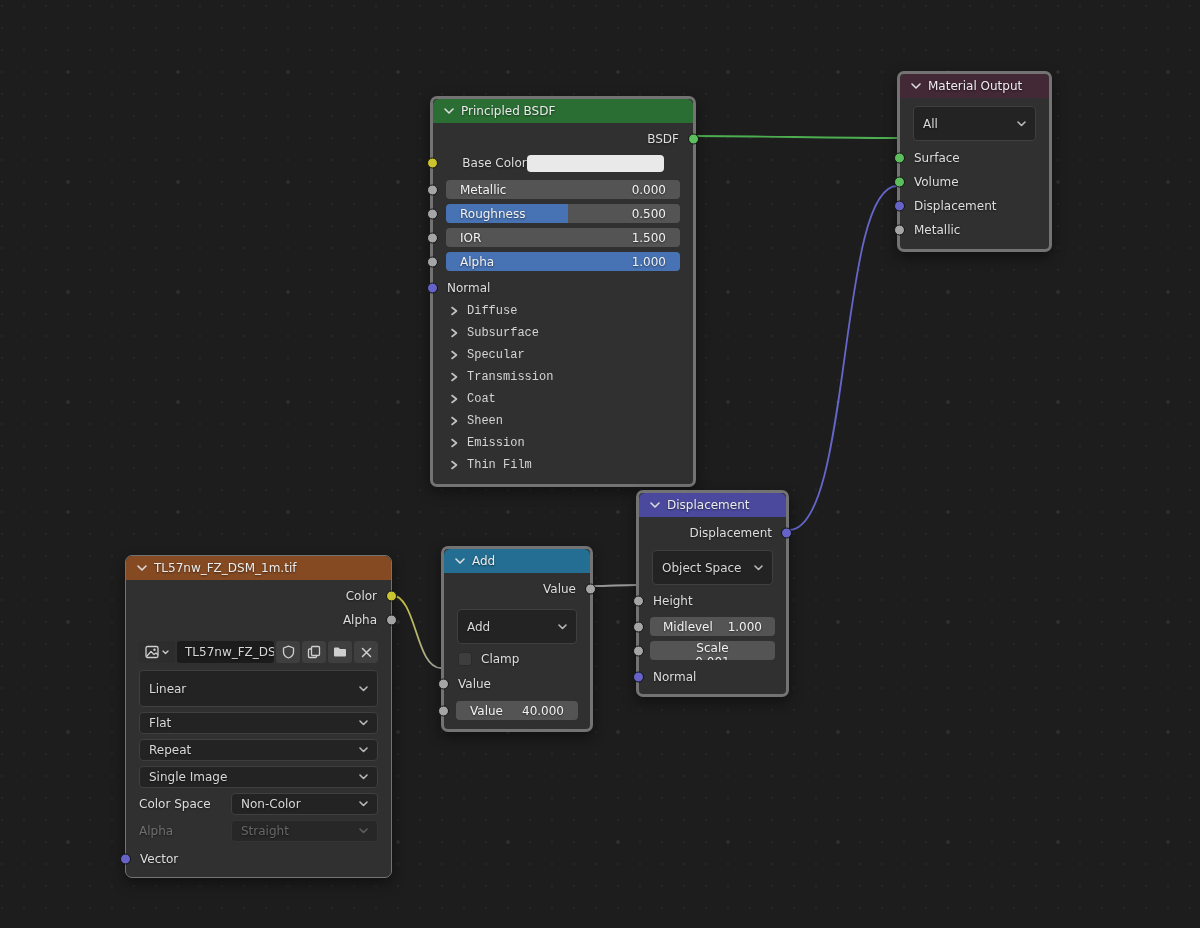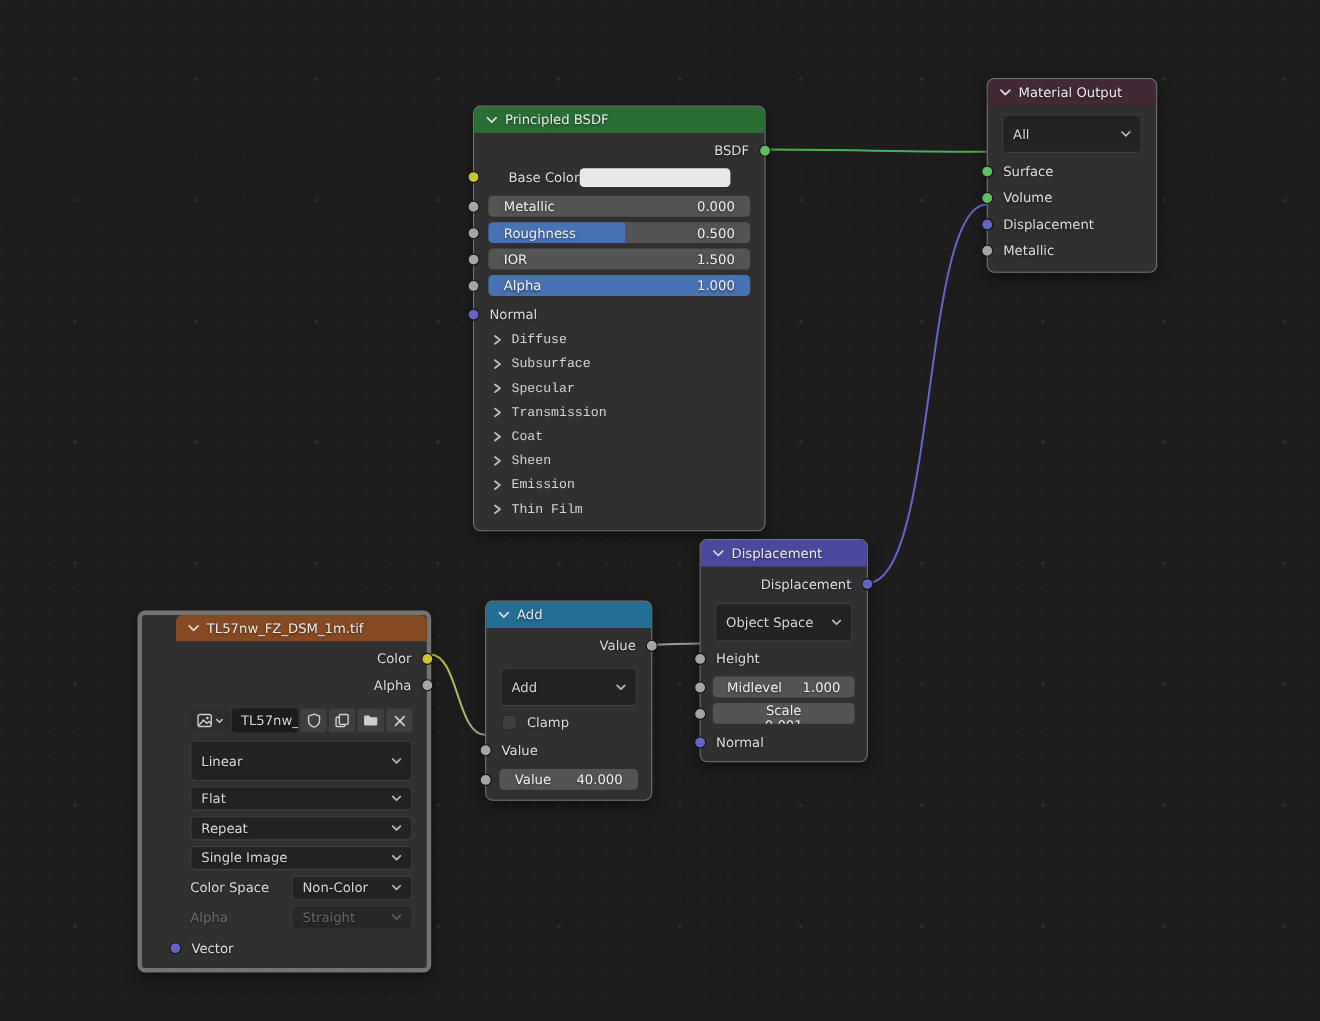--- a/index.html
+++ b/index.html
@@ -10,25 +10,25 @@
     background-image:
       radial-gradient(circle,#2e2e2e 1.7px,transparent 1.8px),
       radial-gradient(circle,#262626 1.1px,transparent 1.2px);
     background-size:110px 110px,22px 22px;
     background-position:13px 17px,13px 17px;
   }
   #wires{position:absolute;left:0;top:0;z-index:1;pointer-events:none;}
   #wires path{fill:none;stroke-width:1.8px;}
   .node{
     position:absolute;z-index:2;background:var(--node-body,#303030);
-    border-radius:7px;border:1px solid #737373;
+    border-radius:7px;border:3px solid #737373;
     box-shadow:0 5px 14px rgba(0,0,0,.45);
     color:#dedede;font-size:12px;box-sizing:border-box;
   }
-  .node.active{border:4px solid #737373;padding-left:31px;}
+  .node.active{border:1px solid #737373;}
   .node-header{
     height:24px;display:flex;align-items:center;gap:7px;
     padding:0 11px;border-radius:6px 6px 0 0;color:#ececec;
     text-shadow:0 1px 2px rgba(0,0,0,.55);white-space:nowrap;overflow:hidden;
   }
   .hdr-green{background:var(--header-shader,#2a6e34);}
   .hdr-maroon{background:var(--header-output,#432836);}
   .hdr-indigo{background:var(--header-vector,#4a499e);}
   .hdr-blue{background:var(--header-converter,#246e93);}
   .hdr-brown{background:var(--header-texture,#854a22);}

